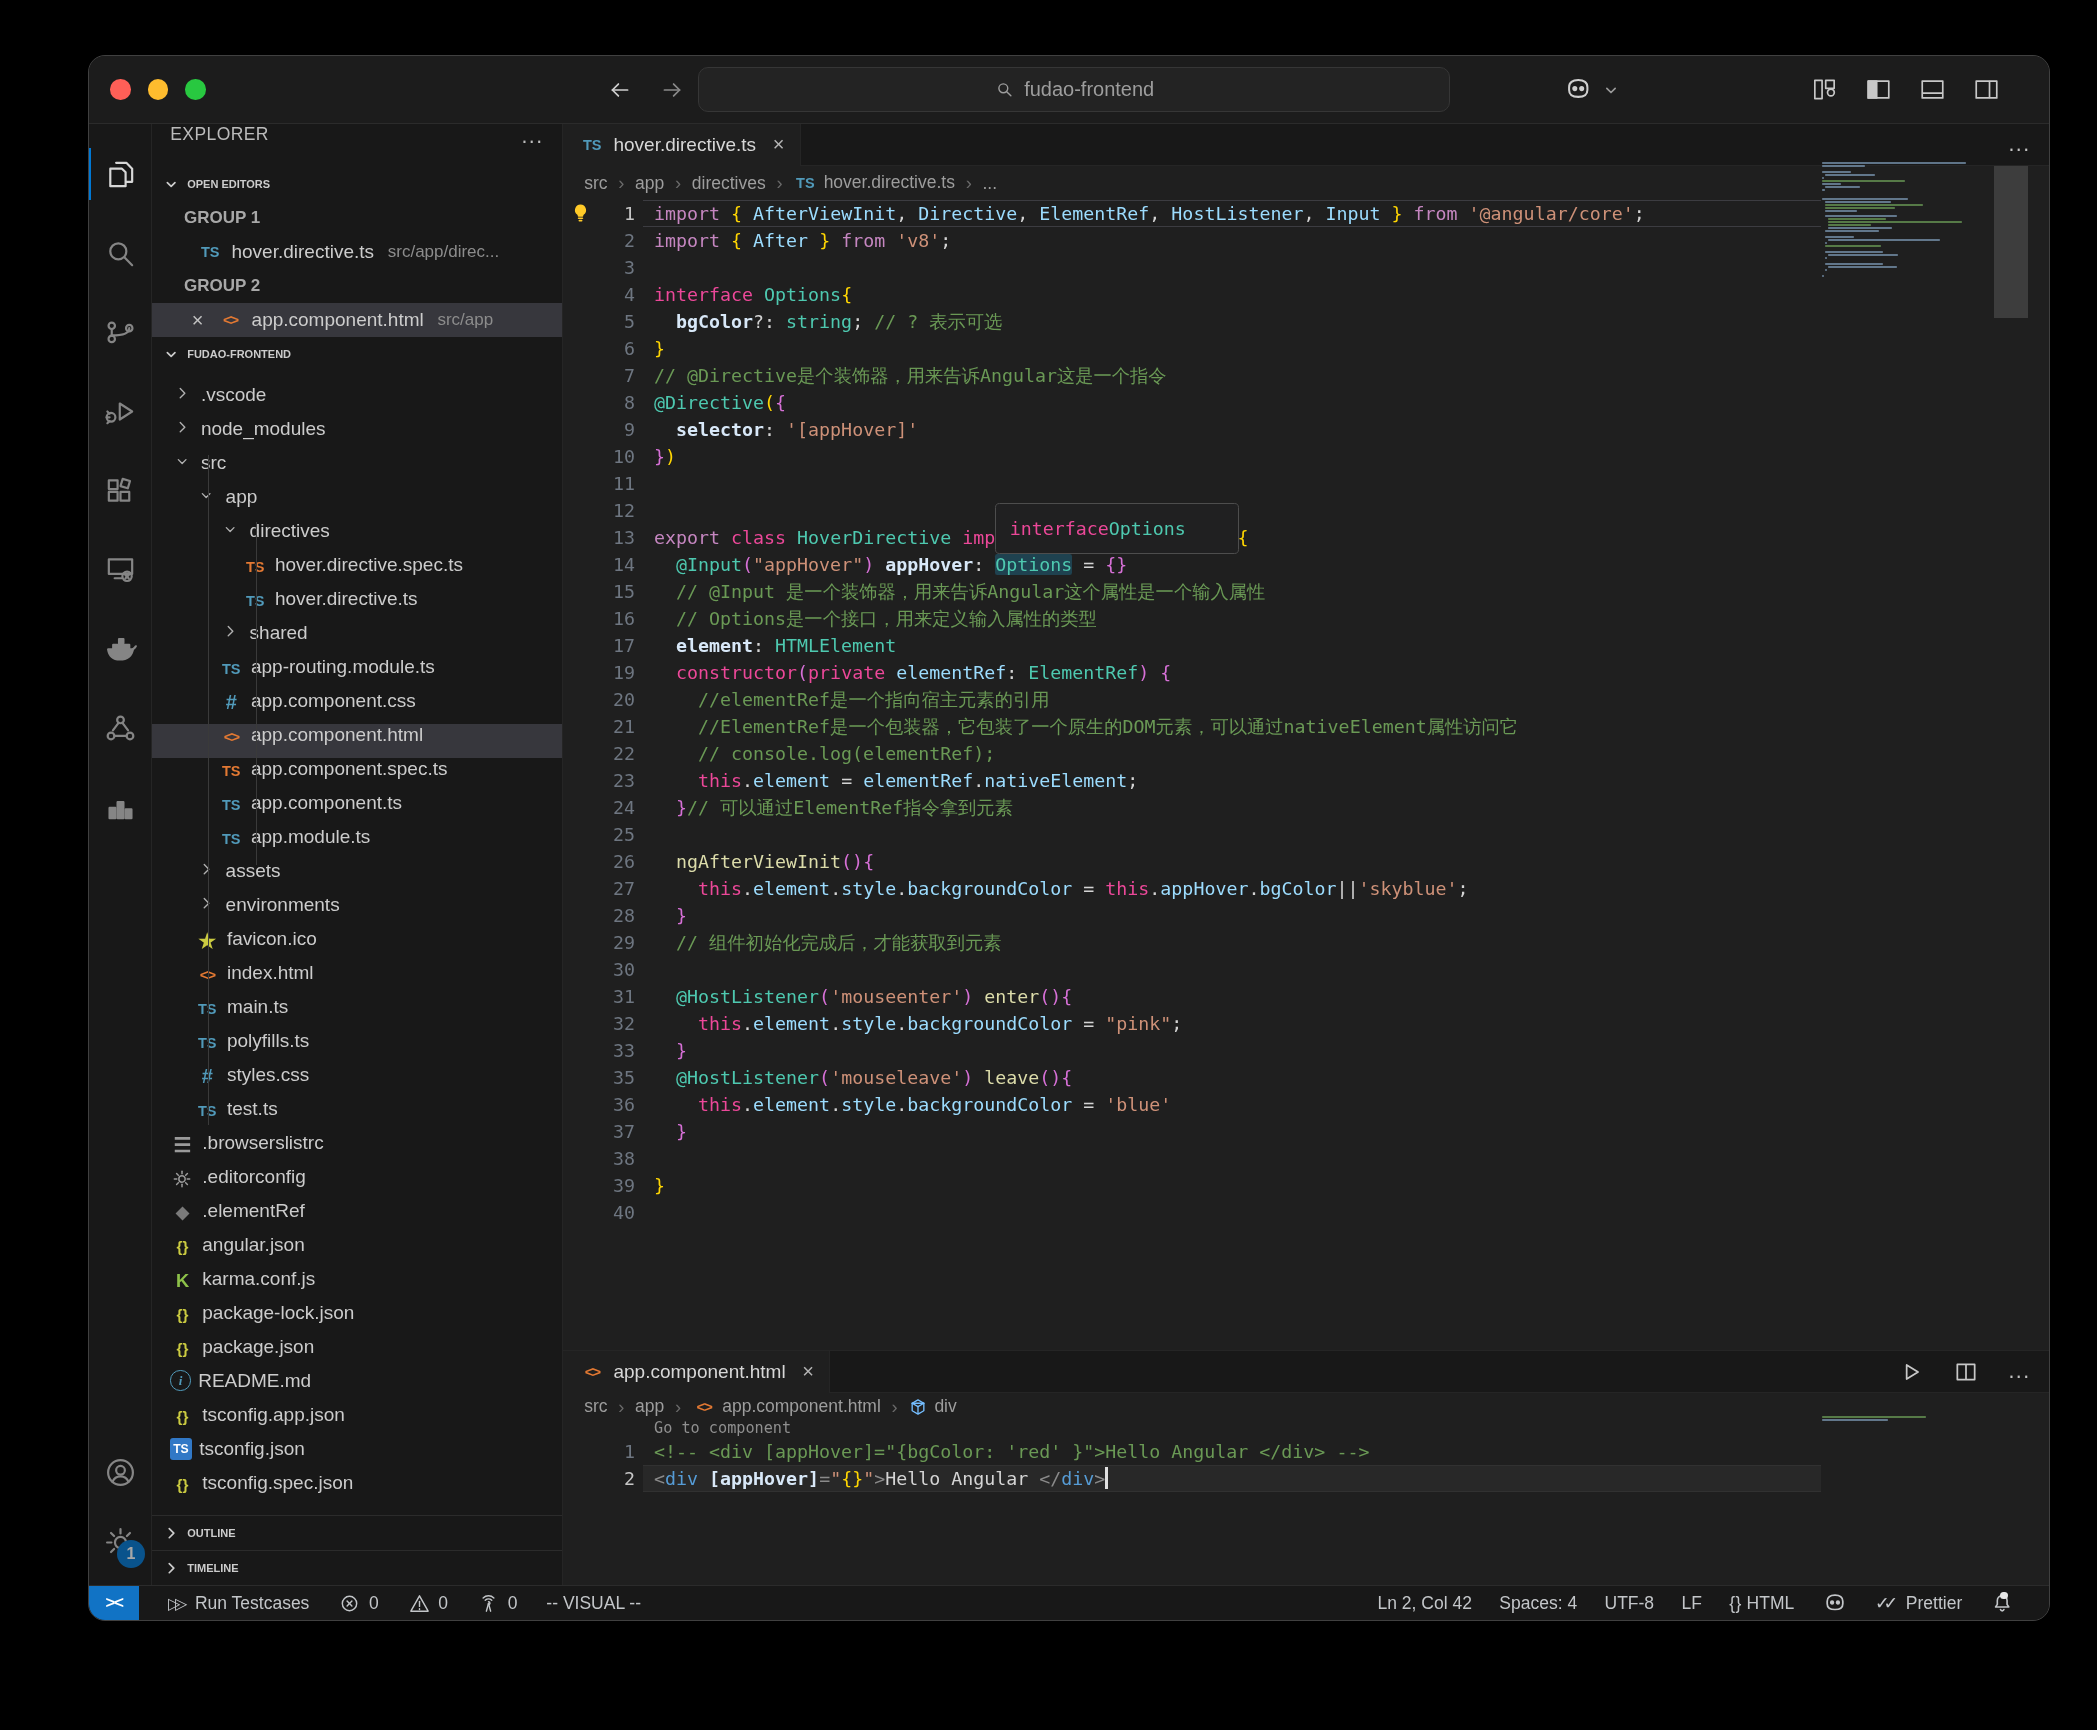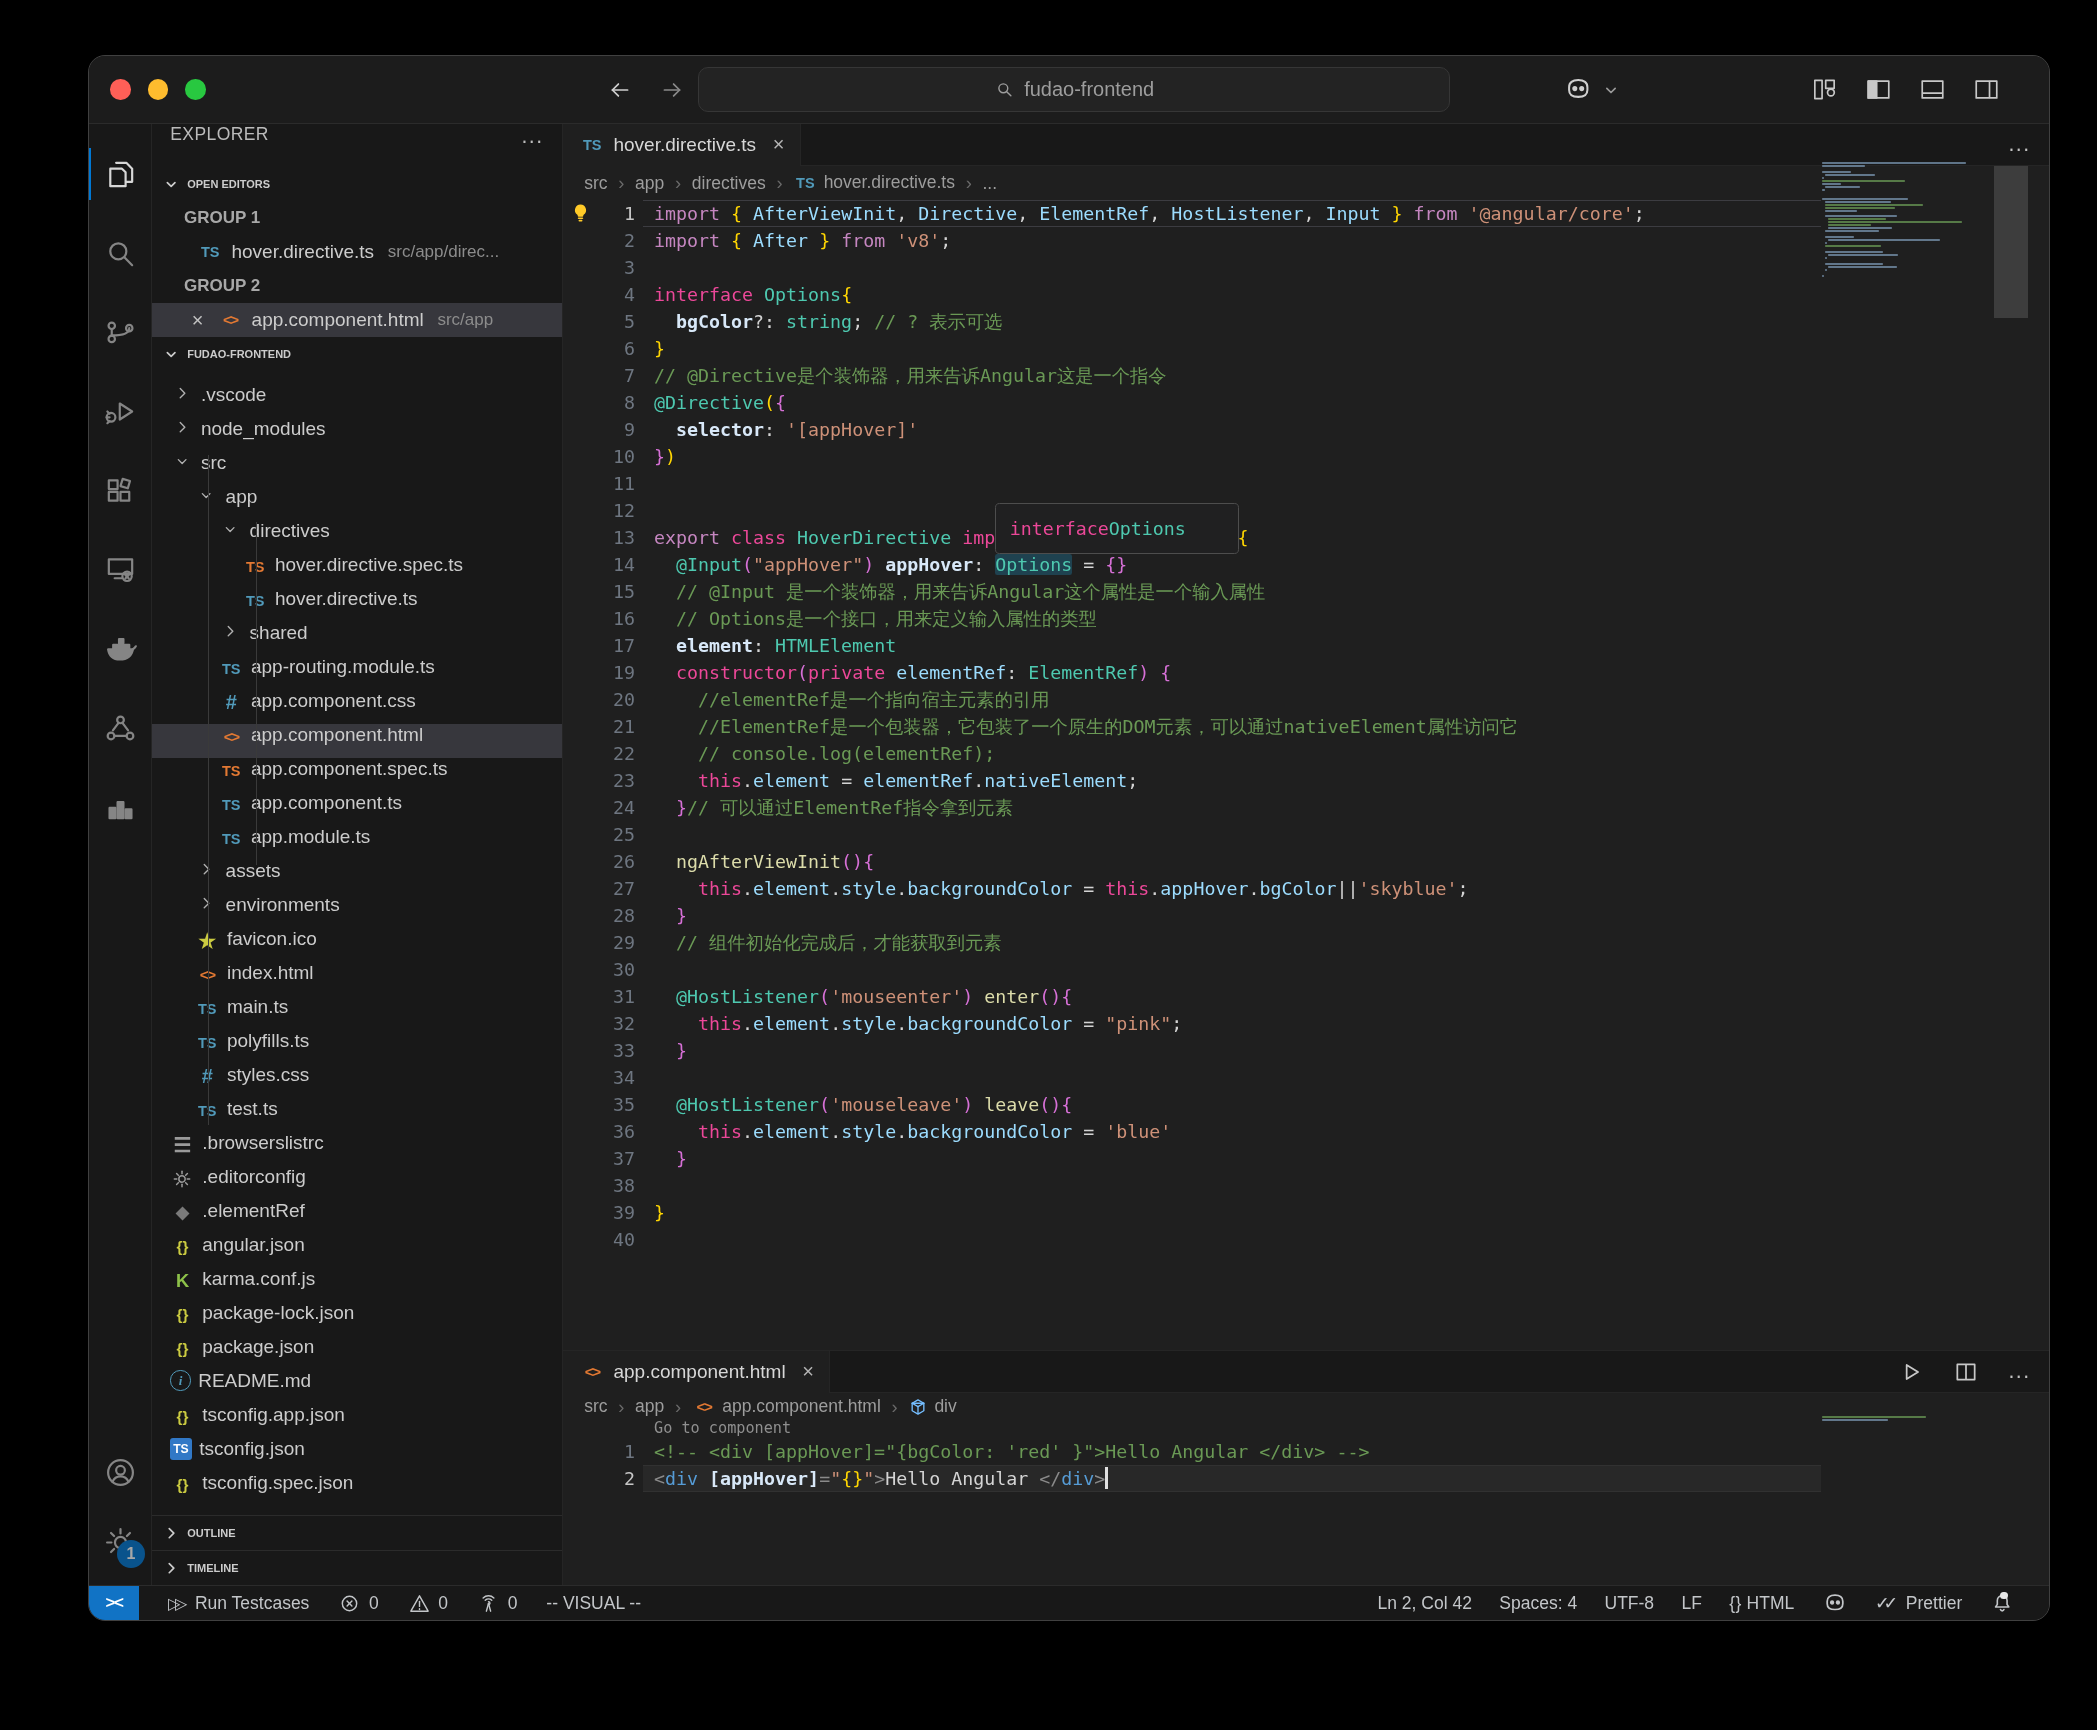--- a/index.html
+++ b/index.html
@@ -672,24 +672,20 @@
           </div>
           <div class="line">
             <span class="lnum">32</span>
             <span class="ltext"><span class="s-d">    </span><span class="s-kb">this</span><span class="s-d">.</span><span class="s-id">element</span><span class="s-d">.</span><span class="s-id">style</span><span class="s-d">.</span><span class="s-id">backgroundColor</span><span class="s-d"> = </span><span class="s-st">"pink"</span><span class="s-d">;</span></span>
           </div>
           <div class="line">
             <span class="lnum">33</span>
             <span class="ltext"><span class="s-d">  </span><span class="s-b2">}</span></span>
           </div>
           <div class="line">
-            <span class="lnum">34</span>
-            <span class="ltext"></span>
-          </div>
-          <div class="line">
             <span class="lnum">35</span>
             <span class="ltext"><span class="s-d">  </span><span class="s-ty">@HostListener</span><span class="s-b2">(</span><span class="s-st">'mouseleave'</span><span class="s-b2">)</span><span class="s-d"> </span><span class="s-fn">leave</span><span class="s-b2">()</span><span class="s-b2">{</span></span>
           </div>
           <div class="line">
             <span class="lnum">36</span>
             <span class="ltext"><span class="s-d">    </span><span class="s-kb">this</span><span class="s-d">.</span><span class="s-id">element</span><span class="s-d">.</span><span class="s-id">style</span><span class="s-d">.</span><span class="s-id">backgroundColor</span><span class="s-d"> = </span><span class="s-st">'blue'</span></span>
           </div>
           <div class="line">
             <span class="lnum">37</span>
             <span class="ltext"><span class="s-d">  </span><span class="s-b2">}</span></span>

